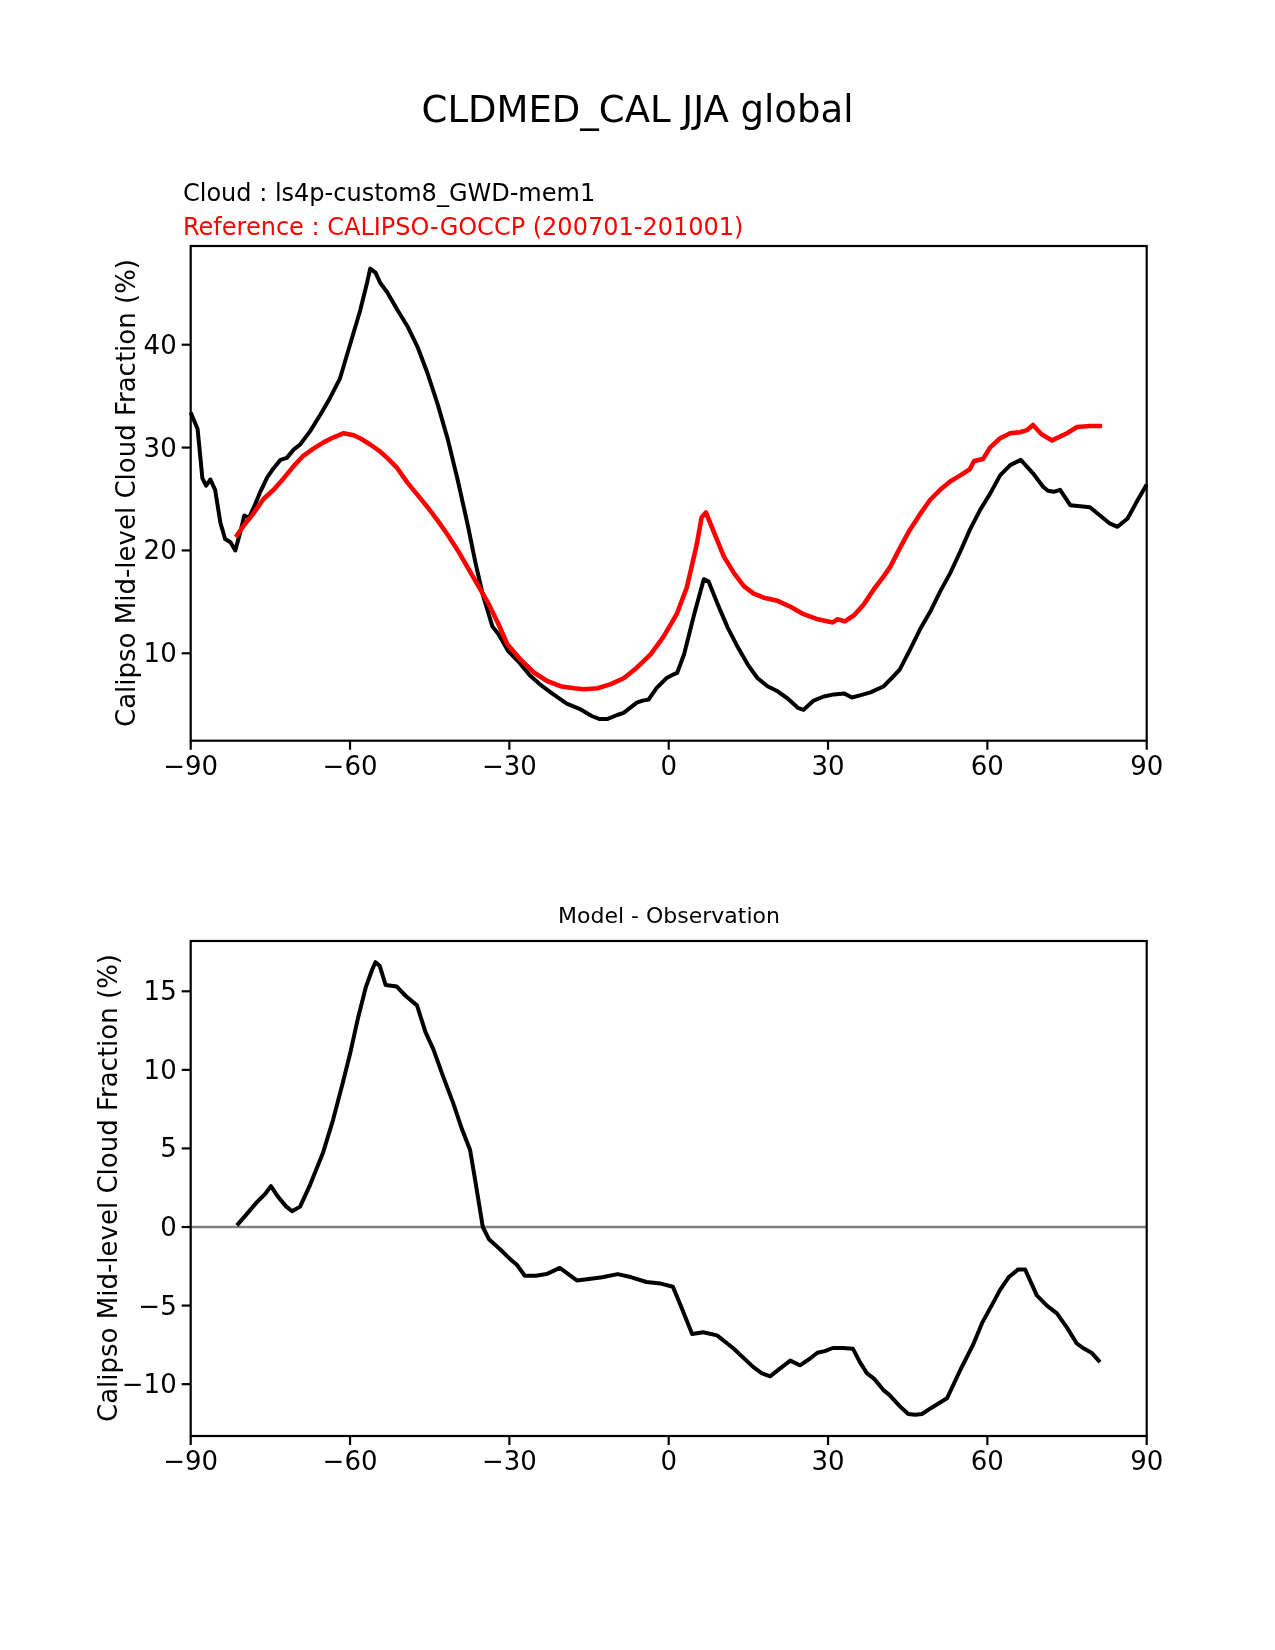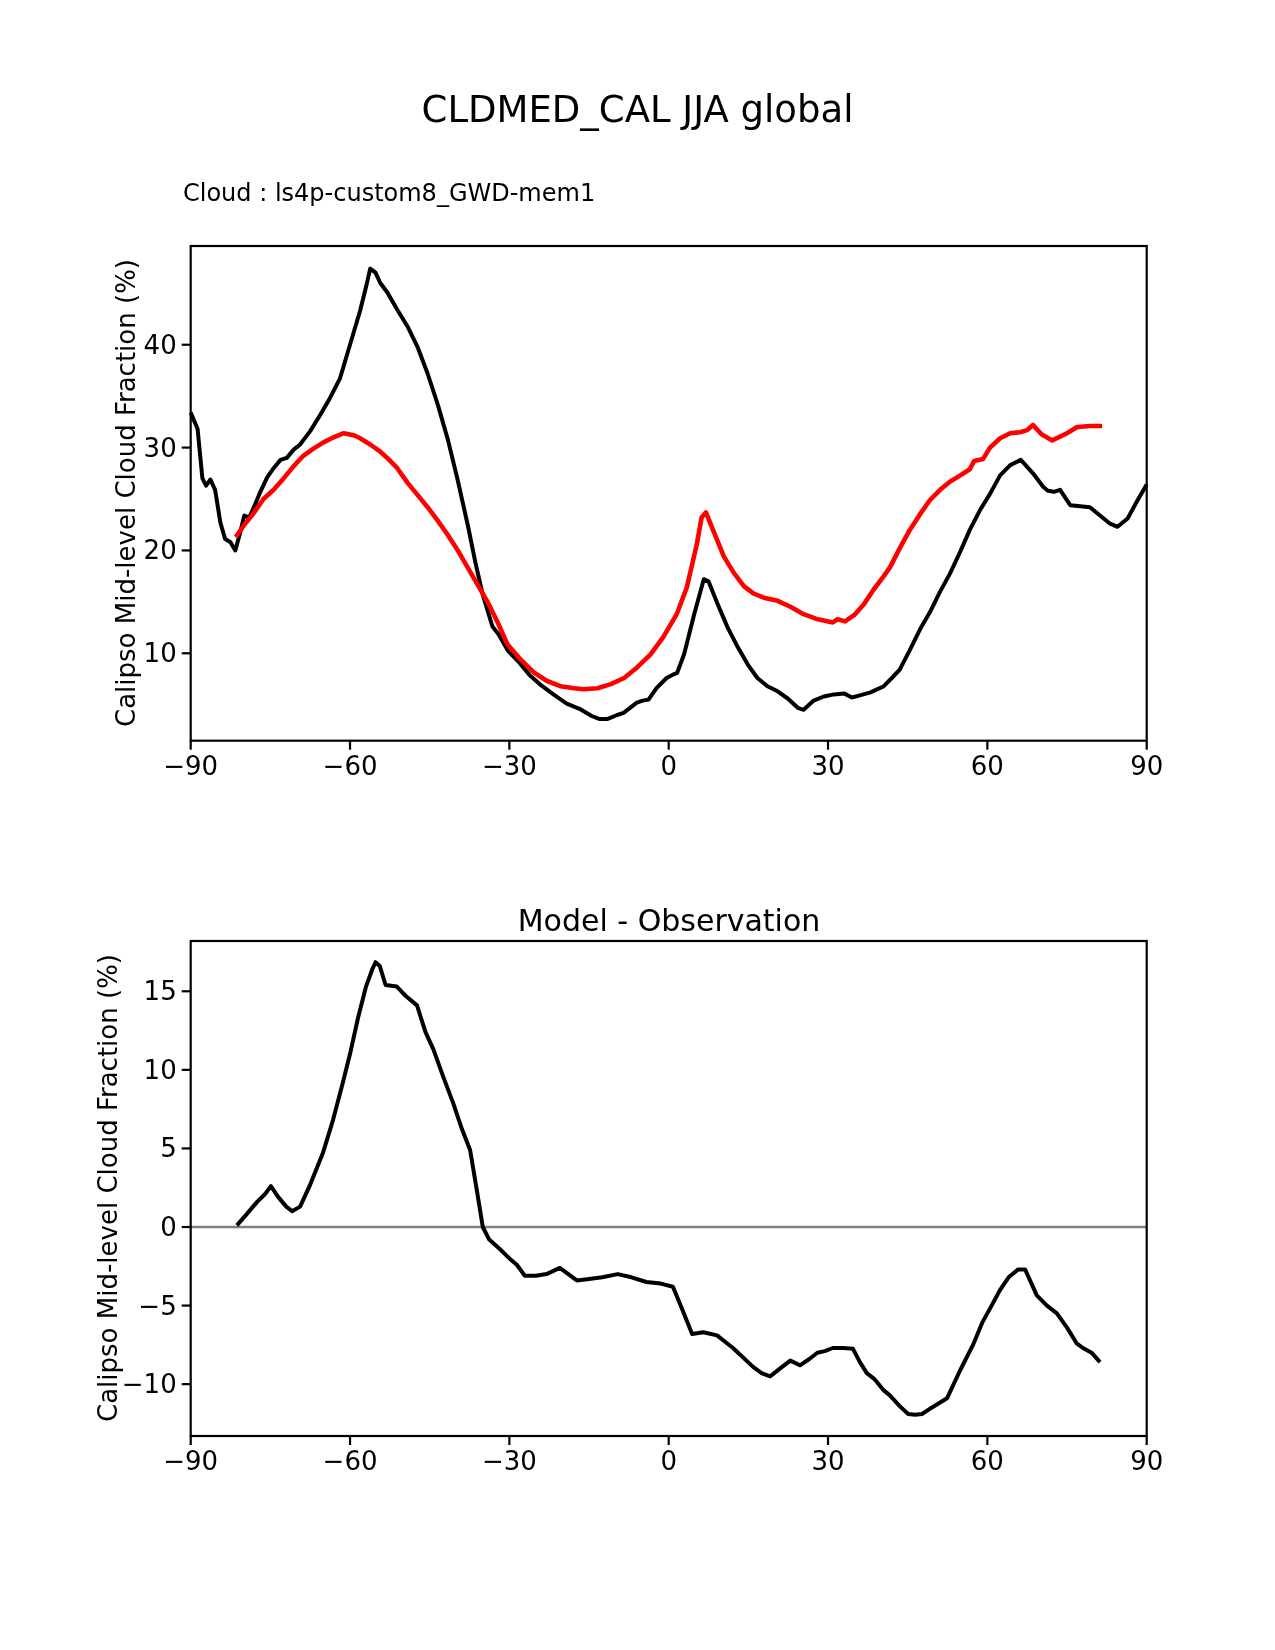--- a/index.html
+++ b/index.html
@@ -9,30 +9,31 @@
              font-size:37px;white-space:nowrap;}
   .legend-test{position:absolute;left:183px;top:180px;font-size:24px;line-height:1.15;
                color:#000;white-space:nowrap;}
   .legend-ref{position:absolute;left:183px;top:214px;font-size:24px;line-height:1.15;
               white-space:nowrap;}
   .ylabel{position:absolute;font-size:26px;white-space:nowrap;
           transform:translate(-50%,-50%) rotate(-90deg);}
   .ylabel-top{left:126px;top:493px;}
   .ylabel-bottom{left:108px;top:1188px;}
   .subplot-title{position:absolute;left:669px;top:903px;transform:translateX(-50%);
-                 font-size:30px;white-space:nowrap;}
+                 font-size:22px;white-space:nowrap;}
   svg{position:absolute;left:0;top:0;}
   svg text{font-family:"DejaVu Sans","Liberation Sans",sans-serif;font-size:26px;fill:#000;}
 </style>
 </head>
 <body>
 
 <div class="figure">
   <div class="fig-title">CLDMED_CAL JJA global</div>
   <div class="legend-test">Cloud : ls4p-custom8_GWD-mem1</div>
+  <div class="legend-ref" style="color: rgb(255, 0, 0);">Reference : CALIPSO-GOCCP (200701-201001)</div>
   <div class="ylabel ylabel-top">Calipso Mid-level Cloud Fraction (%)</div>
   <div class="ylabel ylabel-bottom">Calipso Mid-level Cloud Fraction (%)</div>
   <div class="subplot-title">Model - Observation</div>
   <svg id="charts" width="1275" height="1650" viewBox="0 0 1275 1650">
       <polyline points="190.7,412.6 197.6,429.1 202.4,478.4 206.1,485.6 210.4,479.5 215.1,489.8 220.4,522.7 225.2,539.1 230.5,542.2 235.3,550.4 240.1,532.9 244.3,515.5 249.1,517.5 254.4,506.2 260.3,491.8 267.2,477.4 273.6,468.2 280.5,459.9 286.8,457.9 293.7,449.6 300.1,444.5 310.2,431.1 320.3,414.7 329.9,398.2 339.9,378.7 350.0,344.7 360.1,310.8 366.5,285.1 370.2,268.6 375.5,272.7 380.3,283.0 387.2,292.3 397.3,309.8 407.4,326.2 417.5,346.8 427.6,373.5 437.7,404.4 447.8,439.4 457.8,480.5 467.9,525.7 475.9,564.8 482.8,594.7 492.4,626.5 498.2,633.7 508.3,651.2 518.4,661.5 529.5,674.9 539.6,684.1 553.4,694.4 566.7,703.7 579.5,708.8 591.7,716.0 599.7,719.1 607.1,719.1 617.2,715.0 623.6,712.9 636.8,702.6 642.7,700.6 648.5,699.6 656.5,688.2 666.6,678.0 672.4,674.9 677.2,672.8 684.1,654.3 694.2,614.2 703.8,579.2 708.5,581.3 717.6,603.9 727.7,627.6 737.7,647.1 747.8,664.6 757.4,678.0 767.5,686.2 777.6,691.3 787.7,698.5 797.8,707.8 803.6,709.8 813.7,700.6 823.8,696.5 833.9,694.4 844.0,693.4 851.9,697.5 859.9,695.4 870.5,692.4 883.8,686.2 891.8,678.0 899.7,669.7 909.8,650.2 919.9,629.6 930.0,612.1 940.1,591.6 950.2,573.1 960.3,551.5 969.8,529.9 979.9,510.3 990.0,493.9 1000.1,475.4 1010.2,465.1 1020.8,459.9 1033.0,473.3 1043.1,486.7 1047.9,490.8 1053.8,491.8 1060.1,489.8 1070.2,505.2 1080.3,506.2 1089.9,507.2 1100.0,515.5 1110.1,523.7 1117.5,526.8 1127.6,518.5 1137.7,500.0 1146.7,484.6" fill="none" stroke="#000000" stroke-width="4" stroke-linejoin="round" stroke-linecap="butt"></polyline>
       <polyline points="235.8,537.1 244.3,524.7 252.8,514.4 263.5,499.0 273.6,489.8 283.6,478.4 293.7,466.1 303.3,455.8 313.4,448.6 323.5,442.4 333.6,437.3 343.7,433.2 353.8,435.2 360.1,438.3 370.2,444.5 380.3,451.7 387.2,457.9 397.3,468.2 407.4,482.6 417.5,494.9 427.6,507.2 437.7,520.6 447.8,535.0 457.8,550.4 467.9,567.9 478.0,585.4 488.1,602.9 498.2,623.5 507.2,644.0 520.5,659.4 534.3,672.8 547.1,681.0 560.4,686.2 574.2,688.2 583.7,689.3 597.5,688.2 610.8,684.1 624.1,678.0 636.8,667.7 650.6,654.3 663.4,636.8 676.7,614.2 686.8,587.5 696.8,544.3 701.6,517.5 705.9,512.4 713.8,531.9 723.9,556.6 734.0,573.1 744.1,586.4 753.7,593.6 763.8,597.7 777.6,600.8 790.9,607.0 803.6,614.2 817.9,619.3 832.8,622.4 837.6,619.3 845.0,621.4 854.1,615.2 864.1,603.9 873.7,589.5 883.8,576.1 890.2,566.9 899.7,548.4 909.8,529.9 919.9,514.4 930.0,500.0 940.1,489.8 950.2,481.5 960.3,475.4 969.8,469.2 974.1,461.0 983.1,458.9 990.0,447.6 1000.1,438.3 1010.2,433.2 1019.8,432.2 1027.2,430.1 1033.0,425.0 1041.5,434.2 1052.2,440.4 1067.0,433.2 1077.1,427.0 1089.9,426.0 1102.1,426.0" fill="none" stroke="#ff0000" stroke-width="4.6" stroke-linejoin="round" stroke-linecap="butt"></polyline>
       <rect x="190.7" y="246" width="956" height="494.7" fill="none" stroke="#000" stroke-width="2.2"></rect>
       <line x1="190.7" y1="740.7" x2="190.7" y2="749.7" stroke="#000" stroke-width="2.2"></line>
       <text x="190.7" y="774.7" text-anchor="middle">−90</text>
       <line x1="350.0333333333333" y1="740.7" x2="350.0333333333333" y2="749.7" stroke="#000" stroke-width="2.2"></line>

